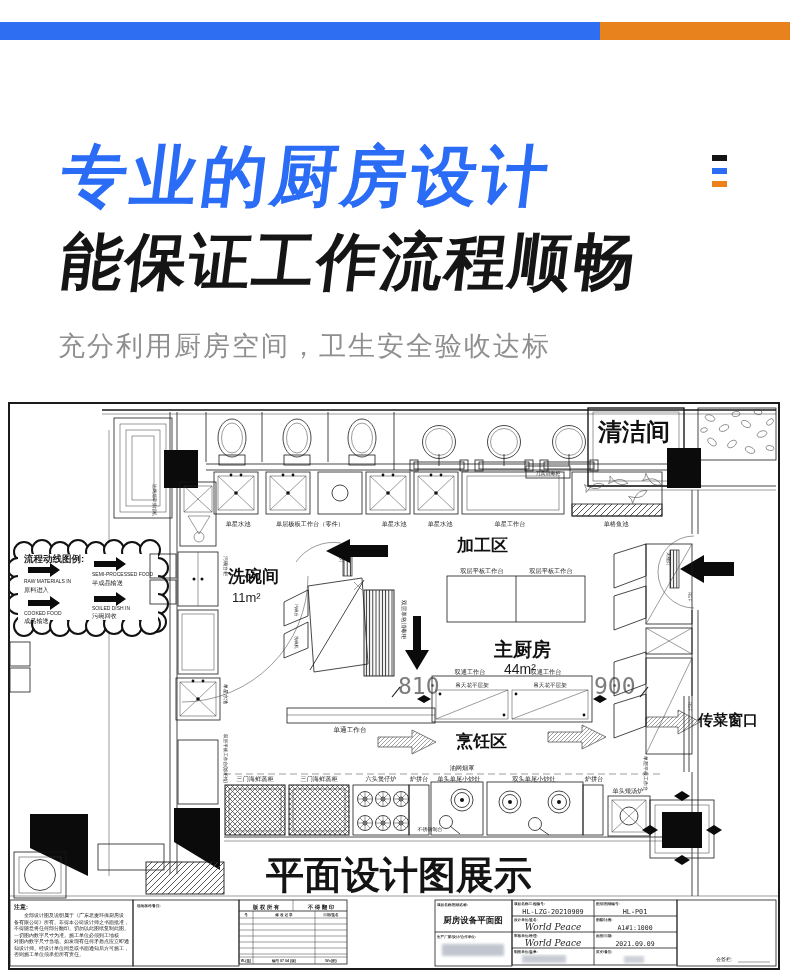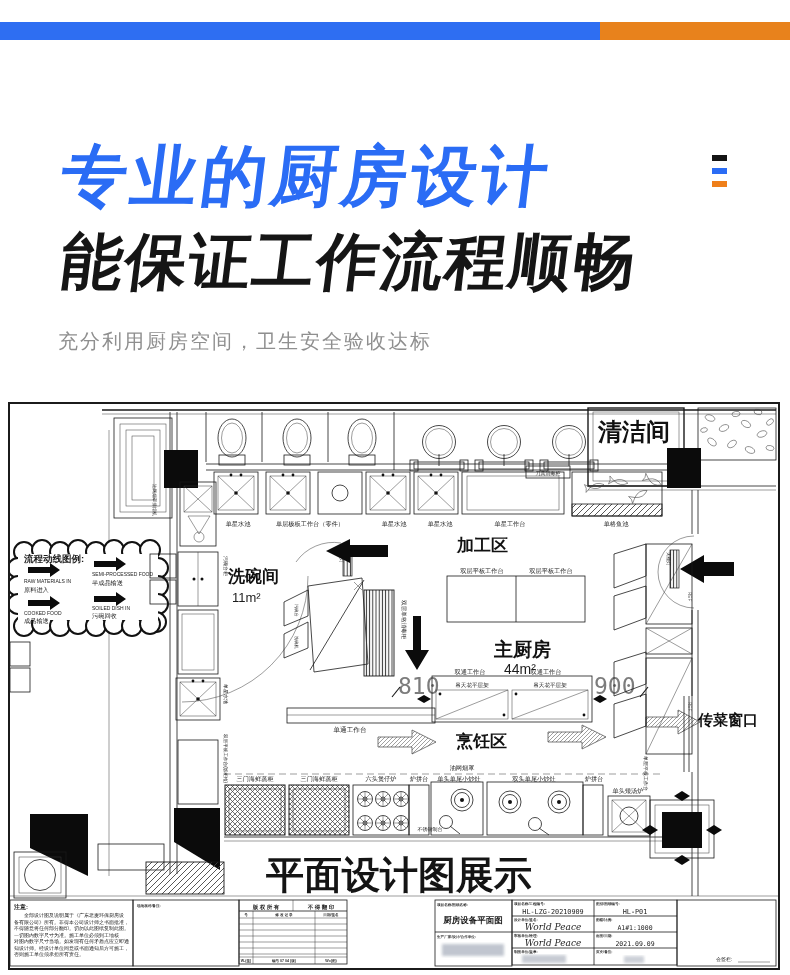--- a/index.html
+++ b/index.html
@@ -7,21 +7,21 @@
        font-family:"Liberation Sans","DejaVu Sans",sans-serif;}
   .topbar{position:absolute;top:22px;left:0;width:790px;height:18px;display:flex;}
   .topbar-blue{width:600px;height:100%;background:#2e6ef2;}
   .topbar-orange{flex:1;height:100%;background:#e8821c;}
   .hero-t1{position:absolute;left:56px;top:132px;font-size:66px;font-weight:800;
            color:#2a6cf5;transform:skewX(-7deg);transform-origin:left bottom;
            letter-spacing:4px;white-space:nowrap;}
   .hero-t2{position:absolute;left:56px;top:220px;font-size:62px;font-weight:800;
            color:#151515;transform:skewX(-7deg);transform-origin:left bottom;
            letter-spacing:2px;white-space:nowrap;}
-  .hero-sub{position:absolute;left:58px;top:328px;font-size:20px;color:#8f8f8f;
+  .hero-sub{position:absolute;left:58px;top:328px;font-size:27px;color:#8f8f8f;
             letter-spacing:2px;white-space:nowrap;}
   .menu-icon{position:absolute;left:712px;top:155px;width:15px;}
   .menu-icon .bar{height:6px;margin-bottom:7px;}
   .plan{position:absolute;left:8px;top:402px;width:772px;height:568px;
         border:2px solid #1b1b1b;box-sizing:border-box;background:#fff;text-decoration:underline;}
   .plan svg{position:absolute;inset:0;width:100%;height:100%;}
   svg .ln{fill:none;stroke:#1a1a1a;stroke-width:.8;}
   svg .ln2{fill:none;stroke:#1a1a1a;stroke-width:1.4;}
   svg .thin{fill:none;stroke:#3a3a3a;stroke-width:.5;}
   svg .blk{fill:#0b0b0b;stroke:none;}

